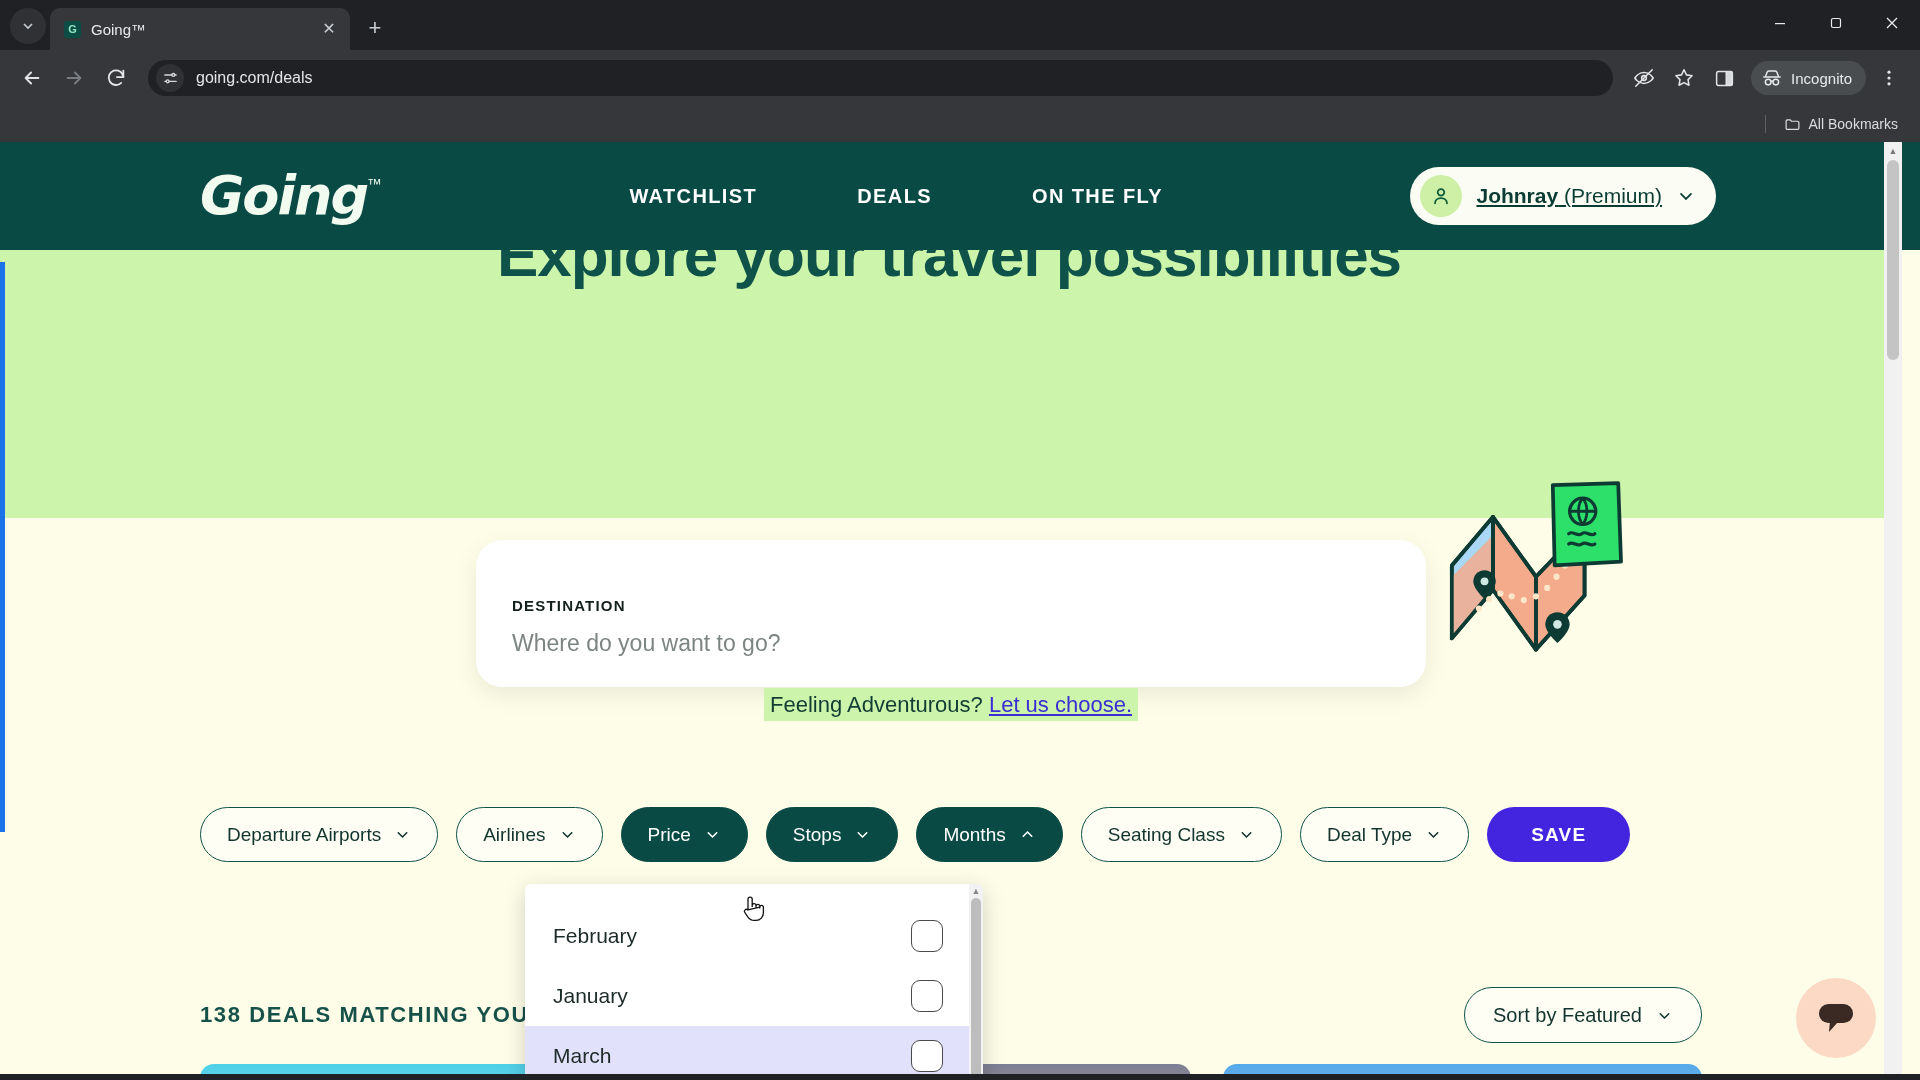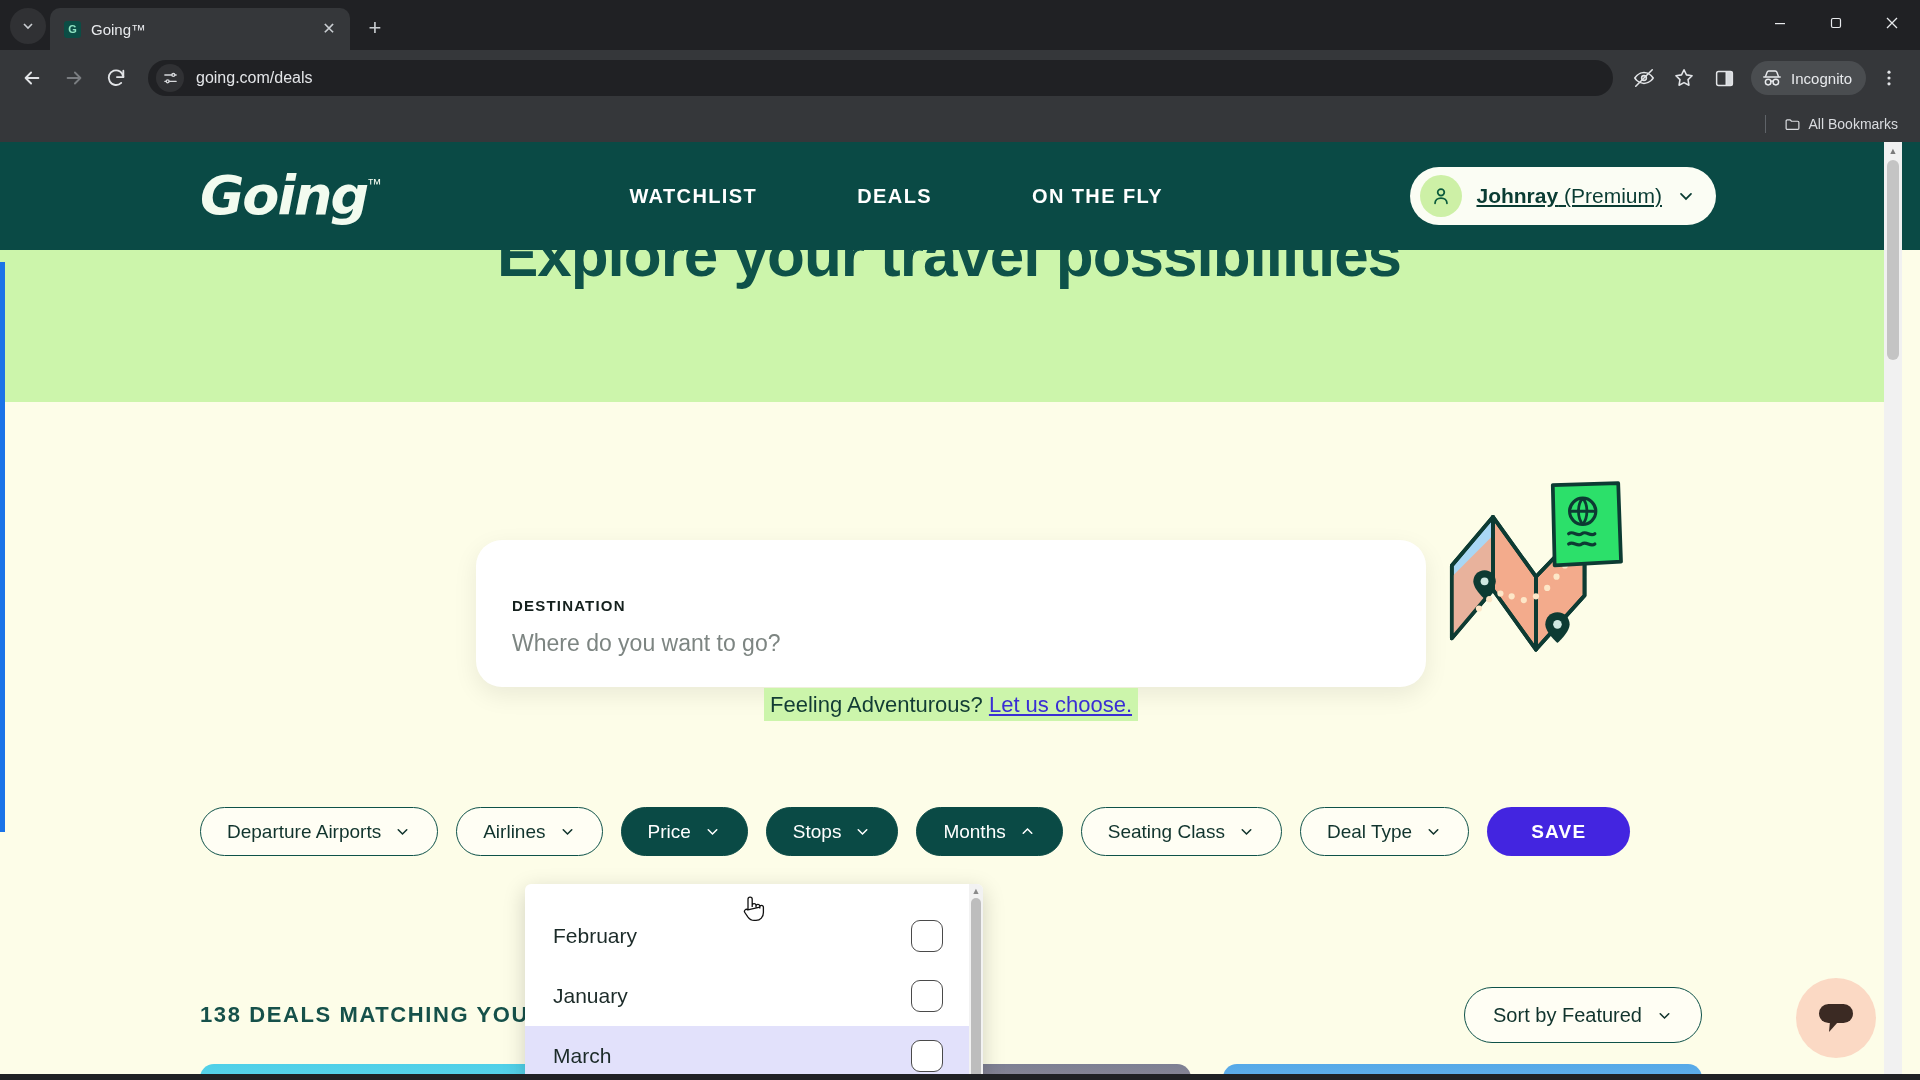--- a/index.html
+++ b/index.html
@@ -143,21 +143,21 @@
   }
   .account-pill .ava {
     width: 42px; height: 42px; border-radius: 50%;
     background: #cdf0a6; display:flex; align-items:center; justify-content:center;
   }
   .account-pill .nm { font-size: 21px; color: #0a3c33; text-decoration: underline; }
   .account-pill .nm b { font-weight: 700; }
   .account-pill .chev { color:#0a3c33; display:flex; }
 
   .hero {
-    position: absolute; top: 0; left: 0; right: 4px; height: 260px;
+    position: absolute; top: 0; left: 0; right: 4px; height: 376px;
     background: #ccf5ab; overflow: hidden;
   }
   .hero h1 {
     position: absolute; top: 108px; left: 0; right: 0; text-align: center;
     font-size: 62px; font-weight: 700; color: #0e5249;
     letter-spacing: -1px; line-height: 1;
     transform: translateY(-26px);
   }
   .mapart { position: absolute; right: 252px; top: 330px; width: 215px; height: 215px; z-index: 12;}
 
@@ -184,21 +184,21 @@
     background: #ccf5ab; padding: 4px 6px;
     font-size: 22px; color: #123c34;
   }
   .adventurous a { color: #3a2ed4; text-decoration: underline; }
 
   .filters {
     position: absolute; left: 200px; top: 665px;
     display: flex; align-items: center; gap: 18px; z-index: 20;
   }
   .pill {
-    height: 49px; border-radius: 28px; display: flex;
+    height: 55px; border-radius: 28px; display: flex;
     align-items: center; gap: 13px; padding: 0 26px;
     font-size: 19px; white-space: nowrap;
   }
   .pill.ghost { background: #fffef4; border: 1.5px solid #0e5249; color: #11342d; }
   .pill.solid { background: #0a4a45; border: 1.5px solid #0a4a45; color: #ffffff; }
   .pill.save {
     background: #4325e0; color: #fff; font-weight: 700;
     letter-spacing: 1.2px; padding: 0 44px; border: none;
   }
 

